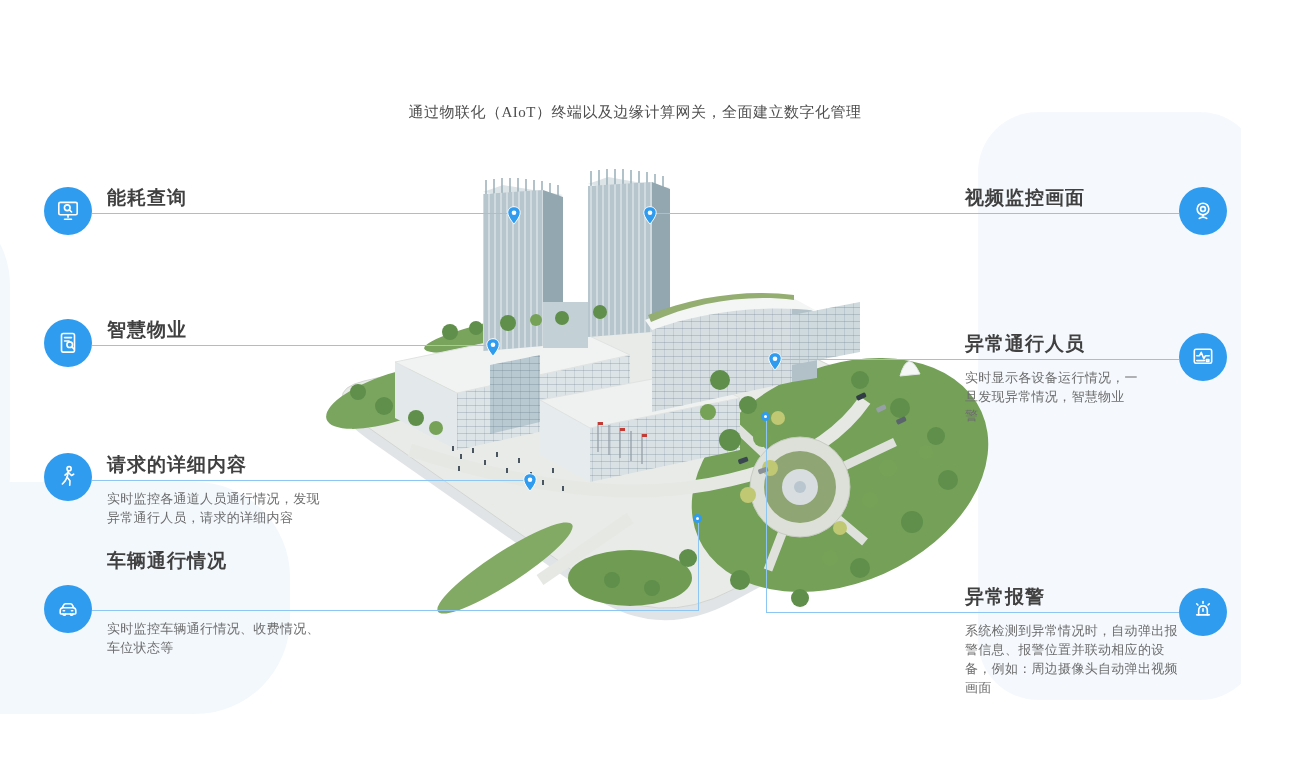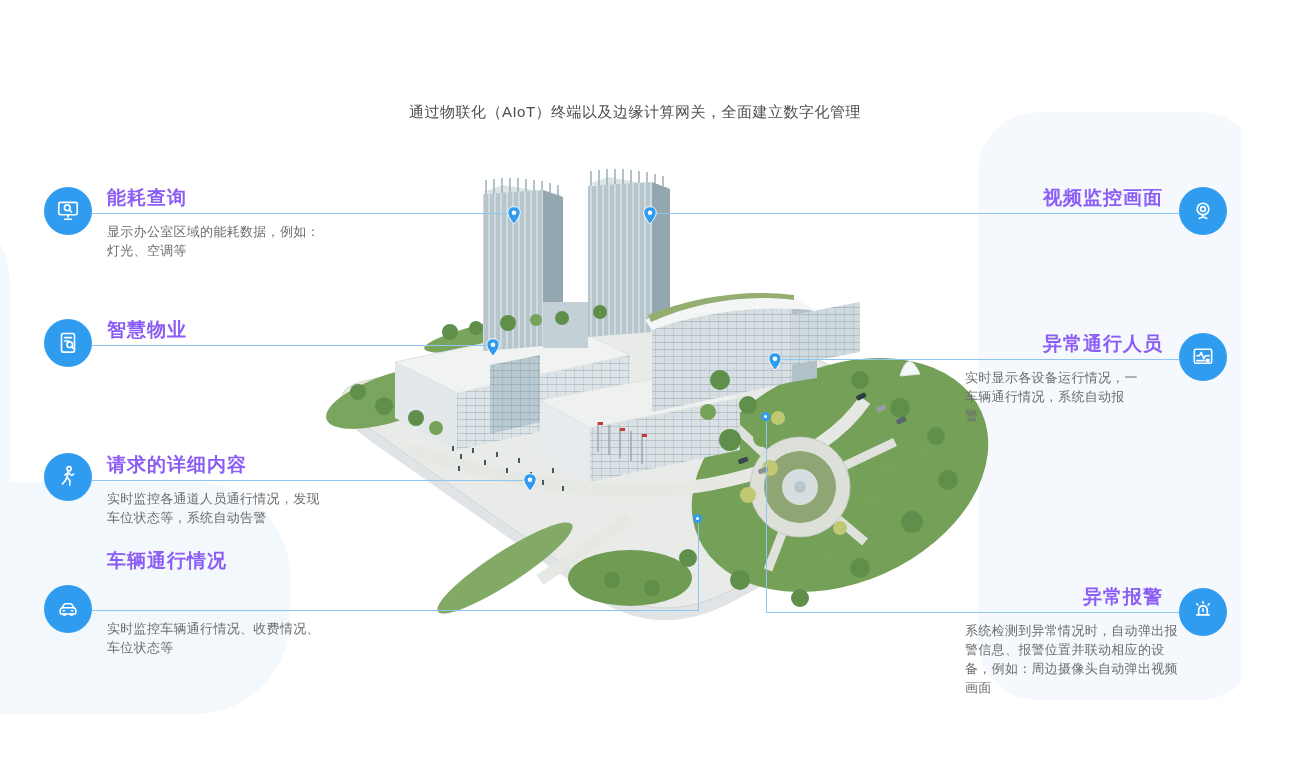--- a/index.html
+++ b/index.html
@@ -1,36 +1,36 @@
 <!DOCTYPE html>
 <html><head>
 <meta charset="utf-8">
 <style>
   html,body{margin:0;padding:0;background:#fff;}
   .stage{position:relative;width:1241px;height:757px;overflow:hidden;background:#ffffff;
-         font-family:Liberation Sans, sans-serif;}
+         font-family:Liberation Serif, serif;}
   
   .bg{position:absolute;z-index:0;}
   .bg-a{left:978px;top:112px;width:282px;height:588px;border-radius:60px;background:#f5f9fd;}
   .bg-b{left:1233px;top:112px;width:140px;height:358px;border-radius:60px;background:#f5f9fd;}
   .bg-c{left:1265px;top:268px;width:120px;height:318px;border-radius:55px;background:#e7f0fc;}
   .bg-d{left:-140px;top:482px;width:430px;height:232px;border-radius:95px;background:#f3f8fd;}
   .bg-e{left:-310px;top:195px;width:320px;height:370px;border-radius:90px;background:#f3f8fd;}
   .heading{position:absolute;left:0;top:103px;width:1270px;text-align:center;z-index:4;
            font-size:15px;color:#4e4e4e;letter-spacing:.5px;}
   .illustration{position:absolute;left:300px;top:150px;width:710px;height:490px;z-index:1;}
   .hline{position:absolute;height:1px;background:#8ec6f3;z-index:2;}
   .vline{position:absolute;width:1px;background:#8ec6f3;z-index:2;}
   .pin{position:absolute;z-index:3;}
   .pin-dot{position:absolute;z-index:3;width:9px;height:9px;border-radius:50%;
            border:3px solid #2f9cf0;background:#fff;box-sizing:border-box;}
   .icon-circle{position:absolute;width:48px;height:48px;border-radius:50%;background:#2f9cf0;
                display:flex;align-items:center;justify-content:center;z-index:3;}
-  .f-title{position:absolute;font-size:19px;font-weight:700;color:#8b5cf6;letter-spacing:1px;z-index:4;}
-  .f-title.right{text-align:right;width:198px;}
+  .f-title{position:absolute;font-size:19px;font-weight:700;color:#404040;letter-spacing:1px;z-index:4;}
+  .f-title.right{width:198px;}
   .f-desc{position:absolute;font-size:13px;line-height:19px;color:#6d6d6d;white-space:pre-line;
           width:232px;z-index:4;letter-spacing:.3px;}
   svg.glyph{display:block;}
 </style>
 </head>
 <body>
 
 <div class="stage">
 
   <div class="bg bg-a"></div>
@@ -225,22 +225,20 @@
   <div class="icon-circle" style="left:44px;top:187px">
     <svg class="glyph" width="26" height="26" viewBox="0 0 24 24" fill="none" stroke="#fff" stroke-width="1.5" stroke-linecap="round" stroke-linejoin="round">
       <rect x="3.5" y="4" width="17" height="11.5" rx="1.4"></rect>
       <circle cx="11.3" cy="9" r="2.6"></circle>
         <path d="M13.3 11 L15.3 12.9"></path>
       <path d="M12 15.5 V17.8"></path>
         <path d="M8.8 19.6 H15.2"></path>
     </svg>
   </div>
   <div class="f-title" style="left:107px;top:185px">能耗查询</div>
-  <div class="f-desc" style="left:107px;top:222px">显示办公室区域的能耗数据，例如：
-灯光、空调等</div>
 
   <div class="icon-circle" style="left:44px;top:319px">
     <svg class="glyph" width="26" height="26" viewBox="0 0 24 24" fill="none" stroke="#fff" stroke-width="1.5" stroke-linecap="round" stroke-linejoin="round">
       <rect x="6" y="3.2" width="12" height="17.2" rx="1.6"></rect>
       <path d="M8.8 7 H15.2"></path>
         <path d="M8.8 10.2 H13"></path>
       <circle cx="13.6" cy="13.6" r="2.6"></circle>
         <path d="M15.5 15.5 L17.4 17.4"></path>
     </svg>
   </div>
@@ -251,21 +249,21 @@
       <circle cx="13" cy="4.3" r="1.9"></circle>
       <path d="M12.4 6.6 L11.2 12.2"></path>
       <path d="M11.2 12.2 L13.8 15.4 L13.6 19.6"></path>
       <path d="M11.2 12.2 L9.4 15.6 L6.8 18.4"></path>
       <path d="M12.2 7.6 L15.2 10.6 L17.2 9.4"></path>
       <path d="M12.2 7.8 L9.2 10.2"></path>
     </svg>
   </div>
   <div class="f-title" style="left:107px;top:452px">请求的详细内容</div>
   <div class="f-desc" style="left:107px;top:489px">实时监控各通道人员通行情况，发现
-车位状态等，系统自动告警</div>
+异常通行人员，请求的详细内容</div>
 
   <div class="icon-circle" style="left:44px;top:585px">
     <svg class="glyph" width="26" height="26" viewBox="0 0 24 24" fill="none" stroke="#fff" stroke-width="1.5" stroke-linecap="round" stroke-linejoin="round">
       <path d="M4.8 15.8 V13.6 Q4.8 11.4 6.8 10.8 L7.9 8.4 Q8.4 7.2 9.8 7.2 H14.2 Q15.6 7.2 16.1 8.4 L17.2 10.8 Q19.2 11.4 19.2 13.6 V15.8 Q19.2 16.6 18.4 16.6 H5.6 Q4.8 16.6 4.8 15.8 Z"></path>
       <path d="M6.8 10.8 H17.2"></path>
       <path d="M7.6 13.6 H8.8"></path>
         <path d="M15.2 13.6 H16.4"></path>
       <path d="M7.4 16.6 a1.2 1.2 0 0 0 2.4 0"></path>
         <path d="M14.2 16.6 a1.2 1.2 0 0 0 2.4 0"></path>
     </svg>
@@ -287,21 +285,21 @@
   <div class="icon-circle" style="left:1179px;top:333px">
     <svg class="glyph" width="26" height="26" viewBox="0 0 24 24" fill="none" stroke="#fff" stroke-width="1.5" stroke-linecap="round" stroke-linejoin="round">
       <rect x="4" y="4.8" width="16" height="13" rx="1.5"></rect>
       <path d="M6.3 10.8 H8.8 L10.4 7.8 L12.8 13.6 L14.3 10.8 H17.7"></path>
       <path d="M6.3 15.3 H13.4"></path>
       <rect x="15.2" y="14.4" width="2.2" height="1.8"></rect>
     </svg>
   </div>
   <div class="f-title right" style="left:965px;top:331px">异常通行人员</div>
   <div class="f-desc" style="left:965px;top:368px">实时显示各设备运行情况，一
-车辆通行情况，系统自动报
+旦发现异常情况，智慧物业
 警</div>
 
   <div class="icon-circle" style="left:1179px;top:588px">
     <svg class="glyph" width="26" height="26" viewBox="0 0 24 24" fill="none" stroke="#fff" stroke-width="1.5" stroke-linecap="round" stroke-linejoin="round">
       <path d="M8 14.6 V10.8 Q8 6.4 12 6.4 Q16 6.4 16 10.8 V14.6"></path>
       <path d="M6.2 14.6 H17.8"></path>
       <path d="M12 9 V11.2"></path>
       <path d="M12 2.4 V4"></path>
         <path d="M6.2 4.4 L7.3 5.5"></path>
         <path d="M17.8 4.4 L16.7 5.5"></path>

